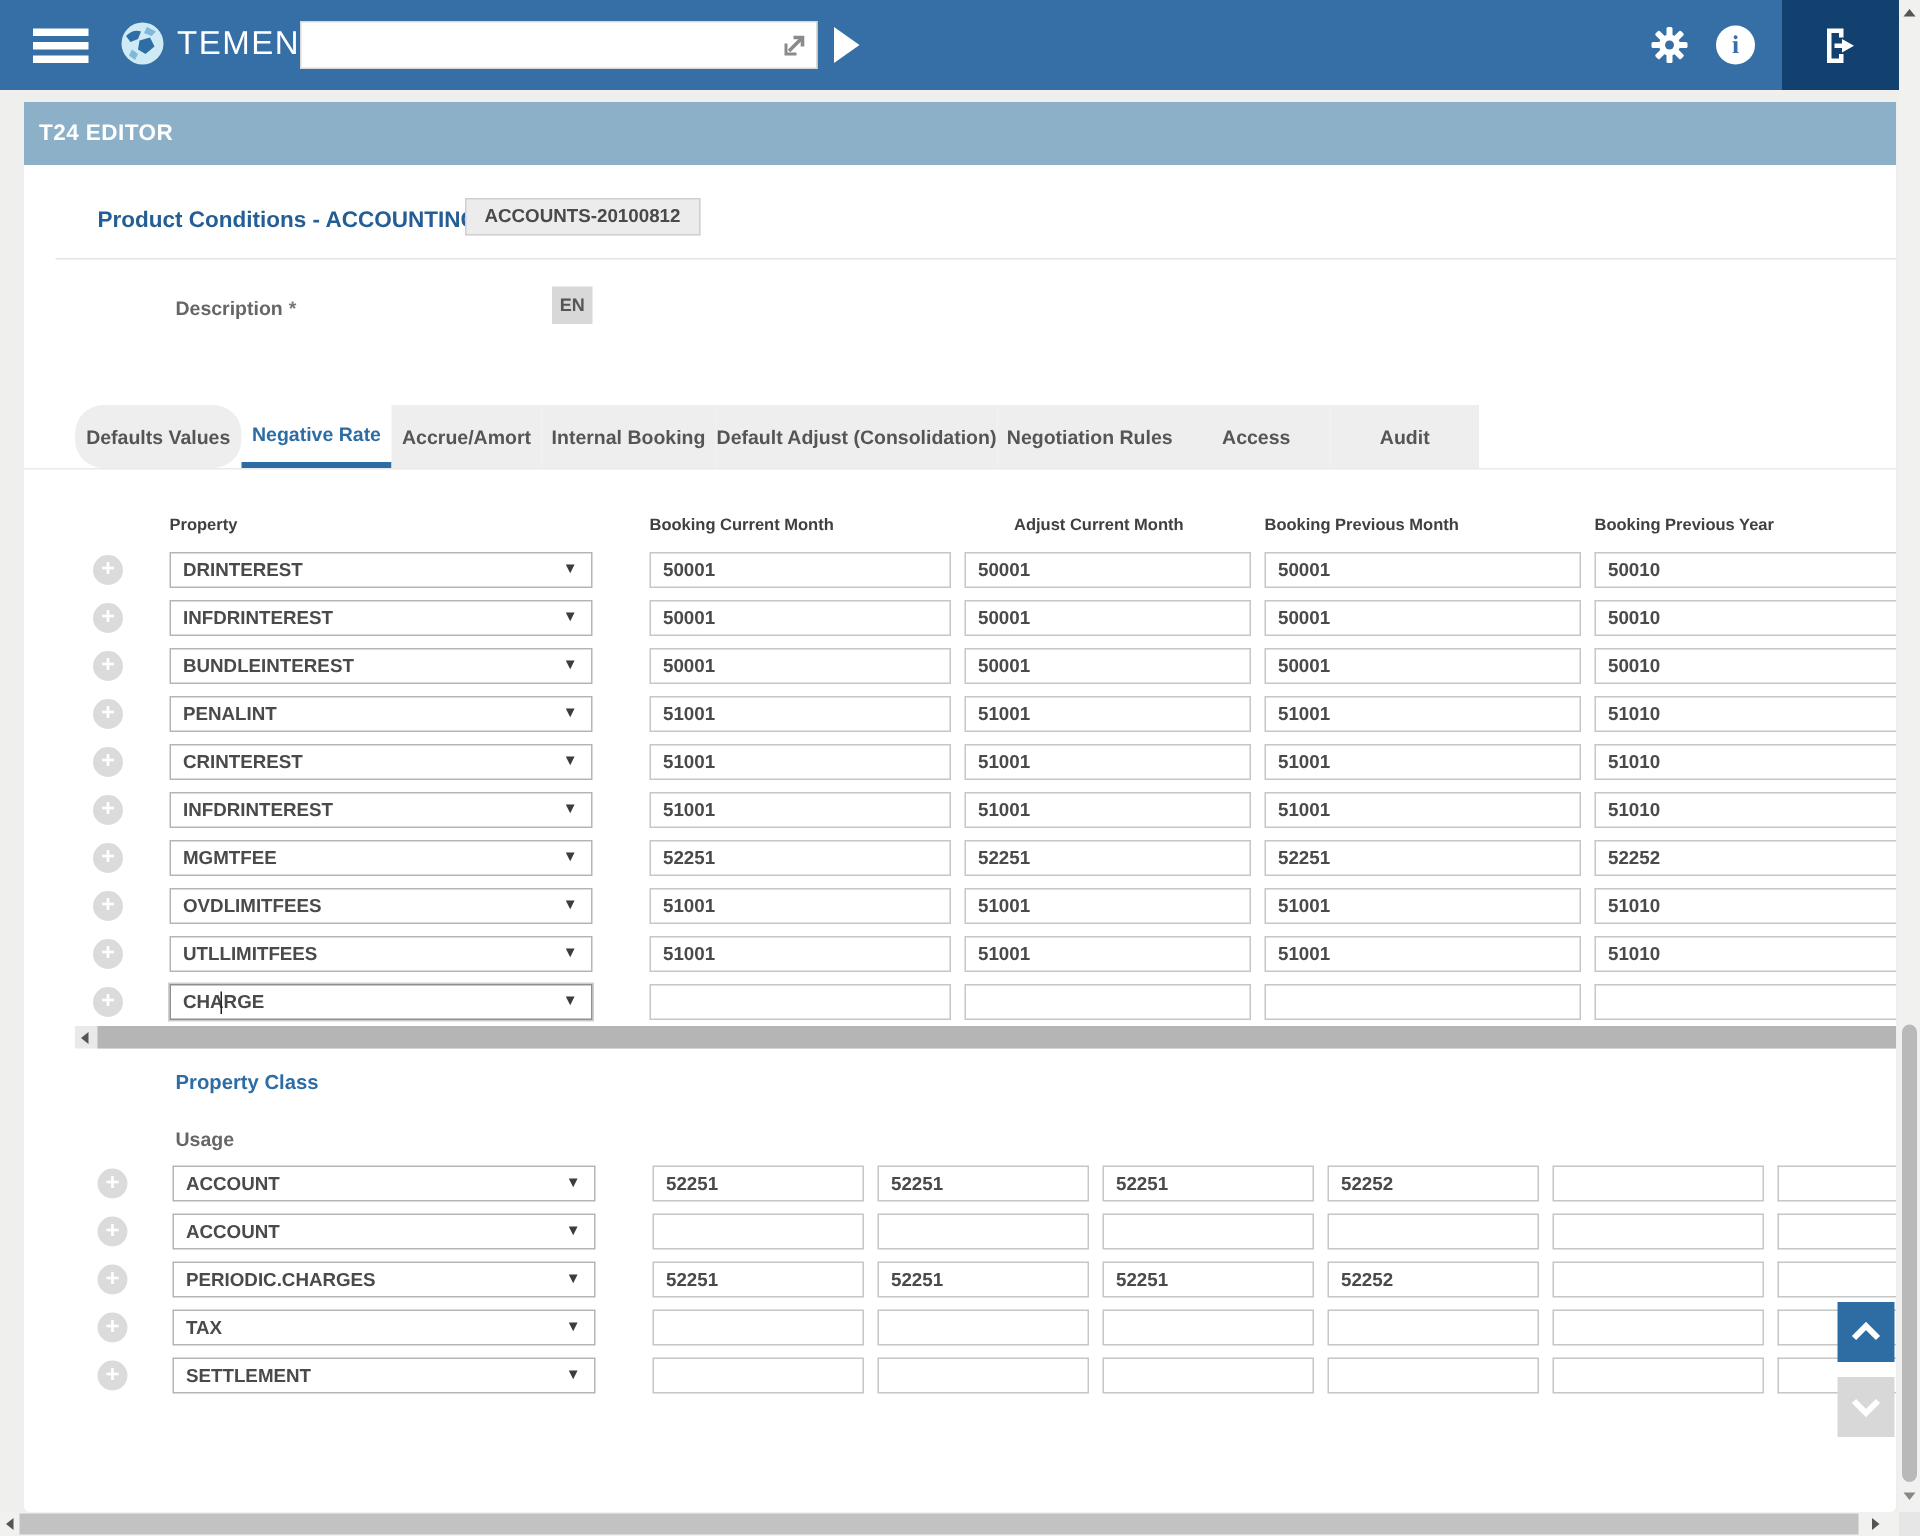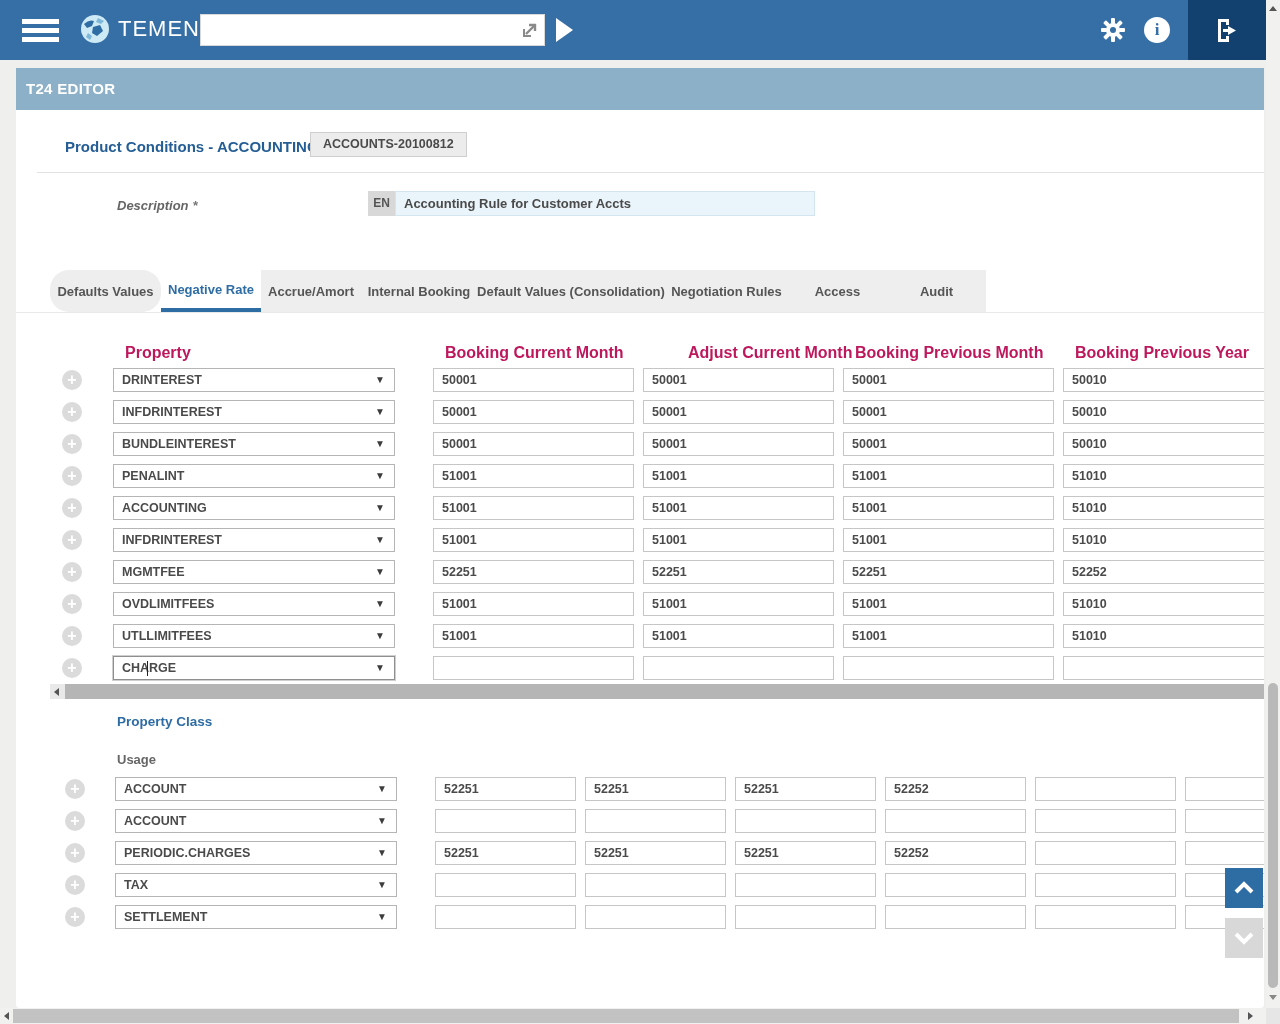--- a/index.html
+++ b/index.html
@@ -38,36 +38,36 @@
 
   
   .card { position:absolute; left:16px; top:68px; width:1248px; height:940px; background:#fff; border-radius:0 0 4px 4px; }
   .card-header { height:42px; background:#8CB0C8; color:#fff; font-size:15px; font-weight:bold; line-height:42px; padding-left:10px; letter-spacing:0.3px; }
   .card-body { position:relative; width:100%; height:898px; overflow:hidden; }
 
   .page-title { position:absolute; left:49px; top:28px; color:#255E95; font-size:15px; font-weight:bold; }
   .record-badge { position:absolute; left:294px; top:22px; height:25px; background:#ececec; border:1px solid #cfcfcf; color:#4a4a4a; font-size:12.5px; font-weight:bold; line-height:23px; padding:0 12px; }
   .divider { position:absolute; left:21px; top:62px; right:0; height:1px; background:#e2e2e2; }
 
-  .field-label { position:absolute; color:#666; font-size:13px; font-weight:bold;font-style:italic; }
+  .field-label { position:absolute; color:#666; font-size:13px; font-weight:bold; }
   .req { color:#777; font-weight:bold; margin-left:4px; }
   .lang-badge { position:absolute; left:352px; top:81px; width:27px; height:25px; background:#d8d8d8; color:#555; font-size:12px; font-weight:bold; text-align:center; line-height:25px; }
   .desc-input { position:absolute; left:379px; top:81px; width:420px; height:25px; background:#eaf4fb; border:1px solid #d2e5f0; color:#4a4a4a; font-size:13px; font-weight:bold; padding:0 8px; font-family:"Liberation Sans",sans-serif; }
 
   
   .tabs { position:absolute; left:34px; top:160px; height:42px; display:flex; }
   .tab { background:#eeeeee; height:42px; display:flex; align-items:center; justify-content:center; color:#555; font-size:13px; font-weight:bold; cursor:pointer; }
   .tab:nth-child(1){width:111px;border-radius:19px;} .tab:nth-child(2){width:100px;} .tab:nth-child(3){width:100px;}
   .tab:nth-child(4){width:116px;} .tab:nth-child(5){width:188px;} .tab:nth-child(6){width:123px;}
   .tab:nth-child(7){width:99px;}  .tab:nth-child(8){width:99px;}
   .tab.active { background:#fff; color:#2E6DA4; border-bottom:4px solid #2E6DA4; }
   .tabs-underline { position:absolute; left:0; top:202px; right:0; height:1px; background:#e9e9e9; }
 
   
-  .col-head { position:absolute; color:#be185d; font-size:16px; font-weight:bold;margin-left:12px; }
+  .col-head { position:absolute; color:#404040; font-size:11px; font-weight:bold; }
   .grid-row { position:absolute; left:0; width:100%; height:24px; }
   .plus-btn { position:absolute; top:2px; width:20px; height:20px; border-radius:50%; background:#dbdbdb; color:#fff; font-size:16px; font-weight:bold; text-align:center; line-height:19px; cursor:pointer; }
   .dd { position:absolute; top:0; height:24px; background:#fff; border:1px solid #b5b5b5; cursor:pointer; }
   .dd.focused { border:1px solid #8f8f8f; box-shadow:0 0 0 1px #cfcfcf; }
   .dd-label { position:absolute; left:8px; top:4px; color:#4a4a4a; font-size:12.5px; font-weight:bold; }
   .dd-caret { position:absolute; right:9px; top:5px; color:#3c3c3c; font-size:10px; }
   .text-caret { display:none; position:absolute; left:33px; top:4px; width:1px; height:15px; background:#222; }
   .dd.focused .text-caret { display:block; }
   .cell-input { position:absolute; top:0; height:24px; background:#fff; border:1px solid #c6c6c6; color:#4a4a4a; font-size:12.5px; font-weight:bold; padding:0 8px; font-family:"Liberation Sans",sans-serif; }
 
@@ -161,37 +161,36 @@
     <div class="card-body">
 
       <div class="page-title">Product Conditions - ACCOUNTING</div>
       <div class="record-badge">ACCOUNTS-20100812</div>
       <div class="divider"></div>
 
       <div class="field-label" style="left:101px; top:88px;">
         <span>Description</span><span class="req">*</span>
       </div>
       <div class="lang-badge">EN</div>
-      <input class="desc-input" value="Accounting Rule for Customer Accts" style="">
 
       <div class="tabs">
           <div class="tab">
             <span class="tab-label">Defaults Values</span>
           </div>
           <div class="tab active">
             <span class="tab-label">Negative Rate</span>
           </div>
           <div class="tab">
             <span class="tab-label">Accrue/Amort</span>
           </div>
           <div class="tab">
             <span class="tab-label">Internal Booking</span>
           </div>
           <div class="tab">
-            <span class="tab-label">Default Values (Consolidation)</span>
+            <span class="tab-label">Default Adjust (Consolidation)</span>
           </div>
           <div class="tab">
             <span class="tab-label">Negotiation Rules</span>
           </div>
           <div class="tab">
             <span class="tab-label">Access</span>
           </div>
           <div class="tab">
             <span class="tab-label">Audit</span>
           </div>
@@ -249,21 +248,21 @@
       <span class="dd-caret">▼</span>
     </div>
     <input class="cell-input c0" value="51001" style="">
     <input class="cell-input c1" value="51001" style="">
     <input class="cell-input c2" value="51001" style="">
     <input class="cell-input c3" value="51010" style="">
   </div>
           <div class="grid-row nr" style="top: 386px;">
     <div class="plus-btn"><span class="plus-glyph">+</span></div>
     <div class="dd">
-      <span class="dd-label">ACCOUNTING</span>
+      <span class="dd-label">CRINTEREST</span>
 
       <span class="dd-caret">▼</span>
     </div>
     <input class="cell-input c0" value="51001" style="">
     <input class="cell-input c1" value="51001" style="">
     <input class="cell-input c2" value="51001" style="">
     <input class="cell-input c3" value="51010" style="">
   </div>
           <div class="grid-row nr" style="top: 418px;">
     <div class="plus-btn"><span class="plus-glyph">+</span></div>

